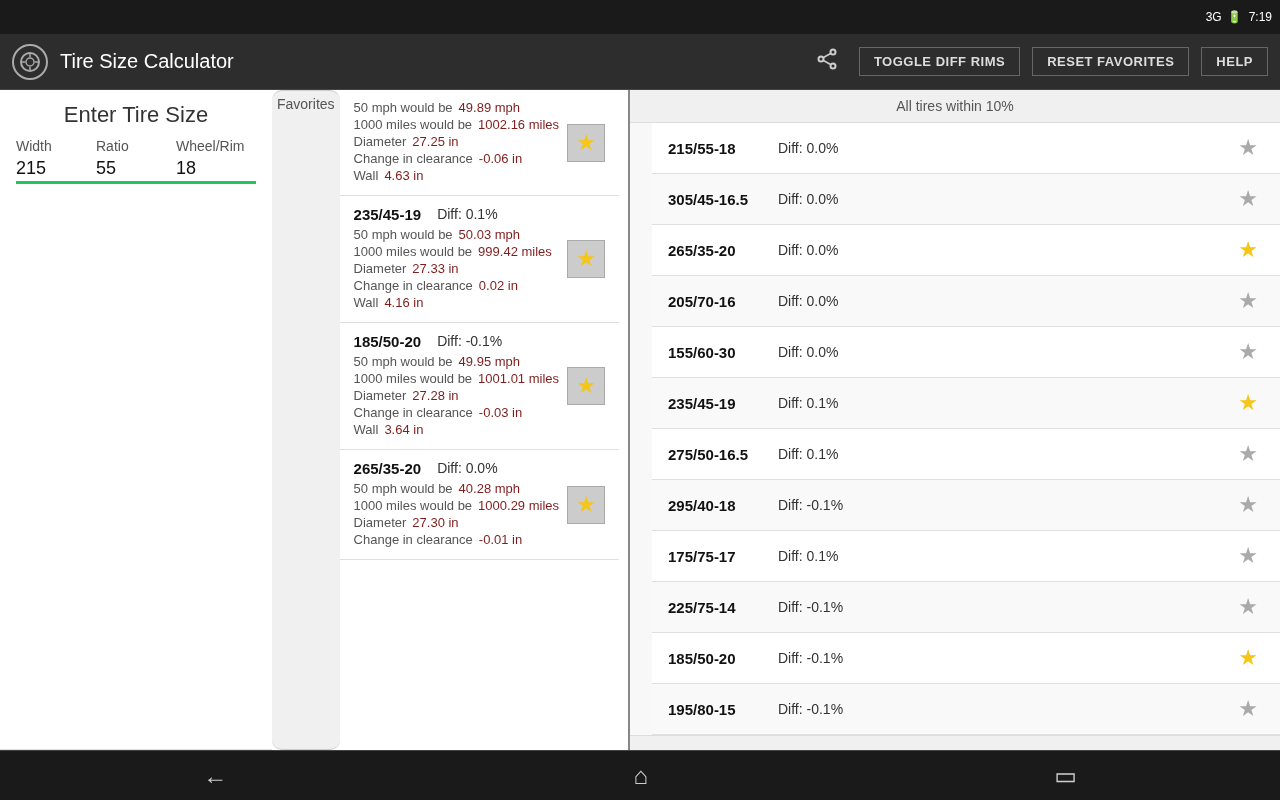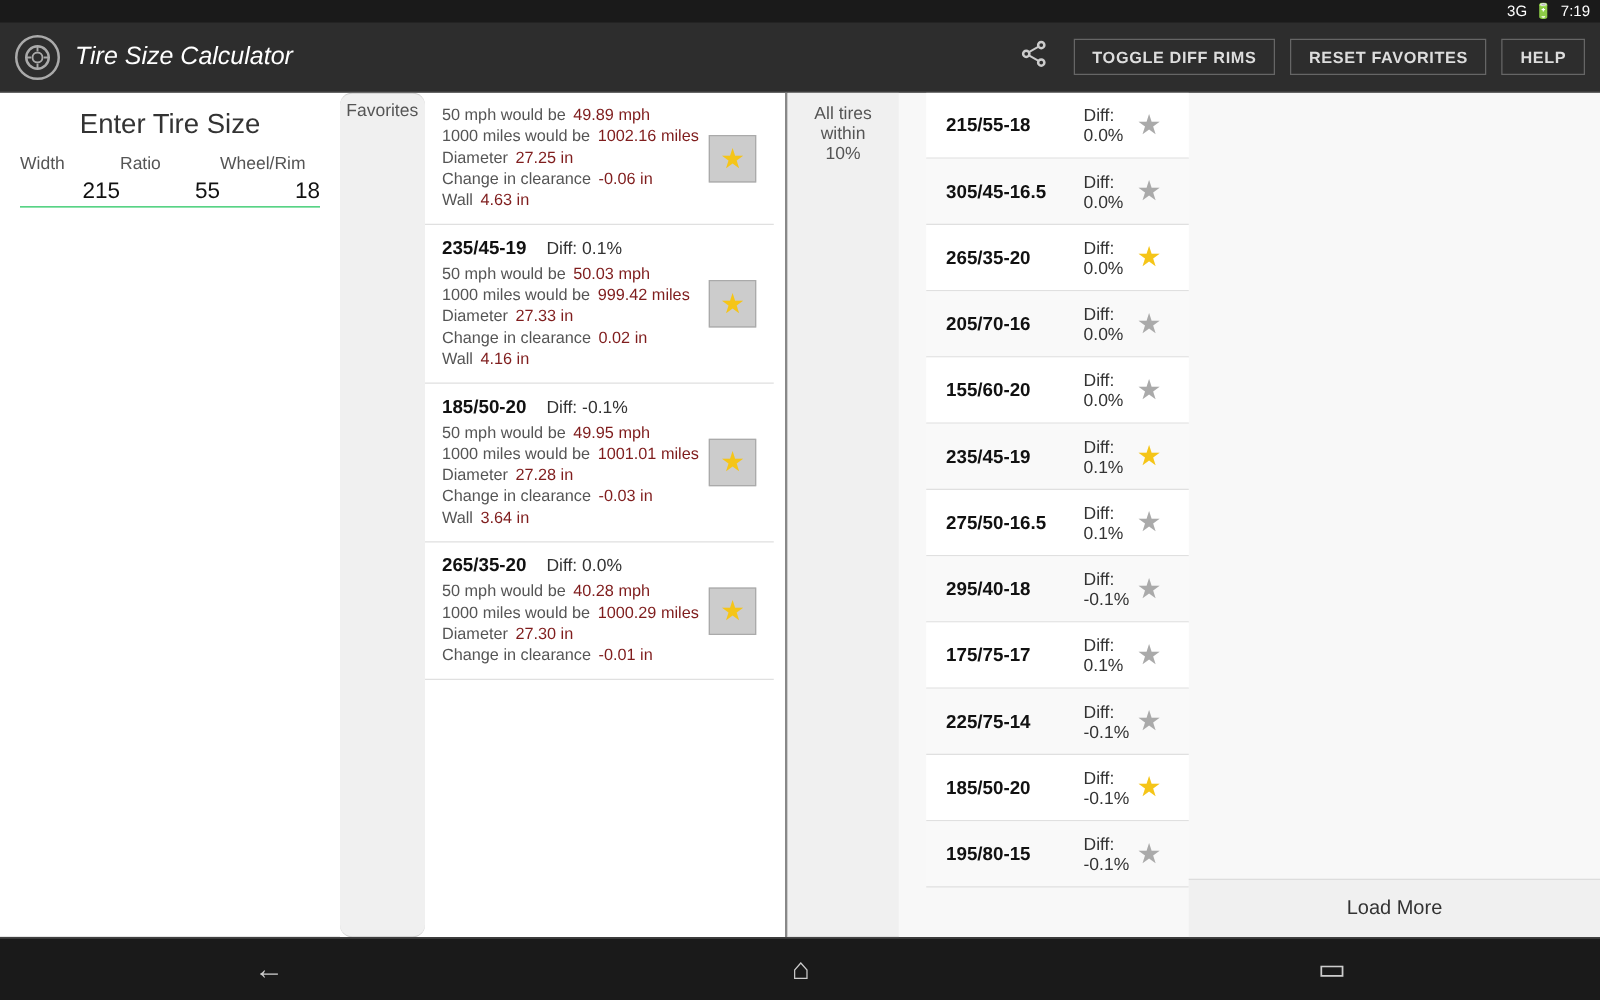--- a/index.html
+++ b/index.html
@@ -3,21 +3,21 @@
   <meta charset="utf-8">
   <style>
     * { box-sizing: border-box; margin: 0; padding: 0; }
     body { background: #1a1a1a; font-family: Arial, sans-serif; width: 1280px; height: 800px; overflow: hidden; display: flex; flex-direction: column; }
 
     
     .status-bar {
       background: #1a1a1a;
       color: #fff;
       font-size: 12px;
-      height: 18px;
+      height: 34px;
       display: flex;
       justify-content: flex-end;
       align-items: center;
       padding: 0 8px;
       gap: 6px;
     }
 
     
     .toolbar {
       background: #2d2d2d;
@@ -33,21 +33,20 @@
       border: 2px solid #aaa;
       border-radius: 50%;
       display: flex; align-items: center; justify-content: center;
       color: #ccc; font-size: 18px;
     }
     .toolbar-title {
       color: #fff;
       font-size: 20px;
       font-weight: normal;
       flex: 1;
-      font-style: italic;
     }
     .toolbar-share {
       color: #ccc;
       font-size: 22px;
       margin-right: 8px;
       cursor: pointer;
     }
     .toolbar-btn {
       background: transparent;
       border: 1px solid #666;
@@ -96,24 +95,23 @@
       align-items: flex-start;
     }
     .tire-input-label {
       font-size: 14px;
       color: #555;
       margin-bottom: 2px;
     }
     .tire-input-value {
       font-size: 18px;
       color: #111;
-      border-bottom: 1px solid #22c55e;
+      border-bottom: 3px solid #22c55e;
       min-width: 80px;
       padding: 2px 0;
-      text-align: right;
     }
 
     .favorites-header {
       text-align: center;
       background: #f0f0f0;
       border-top: 1px solid #ccc;
       border-bottom: 1px solid #ccc;
       padding: 5px;
       font-size: 14px;
       color: #555;
@@ -163,21 +161,21 @@
       margin-left: 8px;
     }
     .star-filled { color: #f5c518; font-size: 22px; }
     .star-empty { color: #aaa; font-size: 22px; }
 
     
     .right-panel {
       flex: 1;
       background: #f8f8f8;
       display: flex;
-      flex-direction: row;
+      flex-direction: column;
       overflow-y: auto;
     }
     .right-header {
       padding: 8px 16px;
       font-size: 14px;
       color: #555;
       border-bottom: 1px solid #ddd;
       background: #f0f0f0;
       text-align: center;
     }
@@ -444,21 +442,21 @@
       </button>
     </div>
         <div class="tire-result-row">
       <span class="tire-result-name">205/70-16</span>
       <span class="tire-result-diff">Diff: 0.0%</span>
       <button class="result-star-btn">
         <span class="star-empty">★</span>
       </button>
     </div>
         <div class="tire-result-row">
-      <span class="tire-result-name">155/60-20</span>
+      <span class="tire-result-name">155/60-30</span>
       <span class="tire-result-diff">Diff: 0.0%</span>
       <button class="result-star-btn">
         <span class="star-empty">★</span>
       </button>
     </div>
         <div class="tire-result-row">
       <span class="tire-result-name">235/45-19</span>
       <span class="tire-result-diff">Diff: 0.1%</span>
       <button class="result-star-btn">
         <span class="star-filled">★</span>

